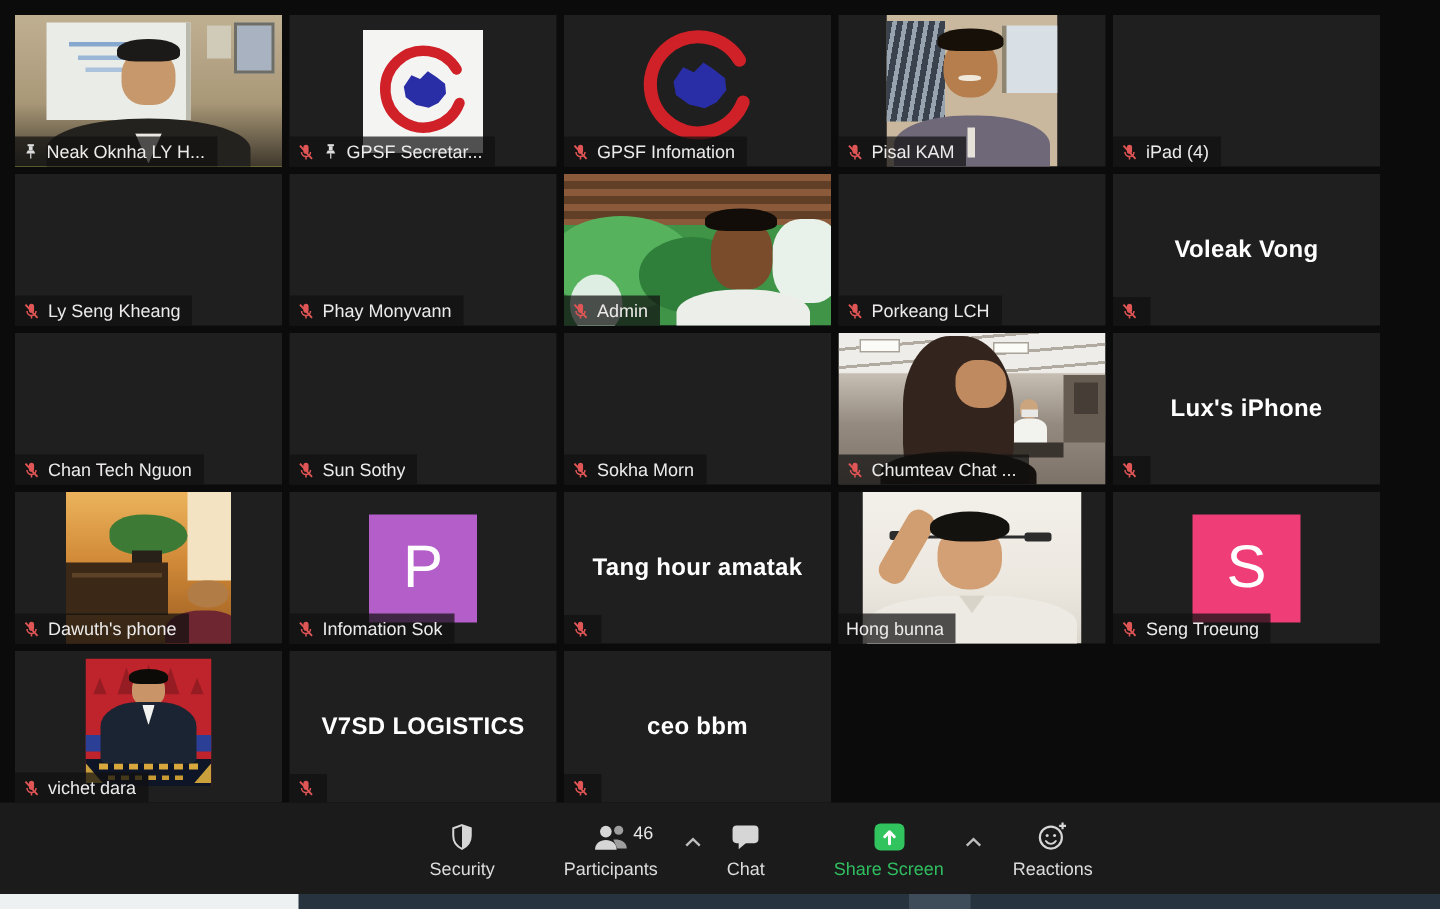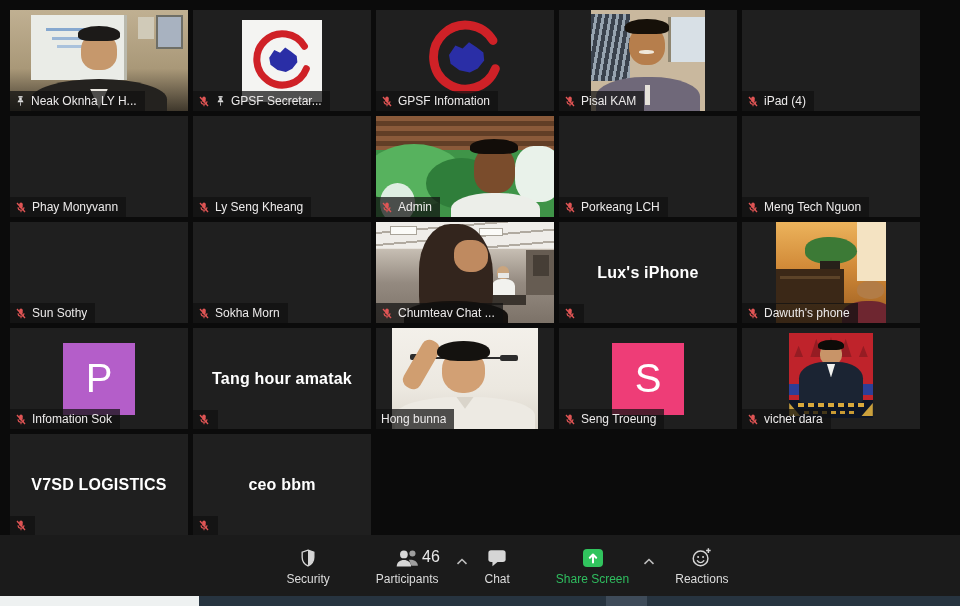--- a/index.html
+++ b/index.html
@@ -63,21 +63,21 @@
   .tb{
     position:relative;
     display:flex;flex-direction:column;align-items:center;gap:4px;
     background:none;border:none;padding:0;cursor:pointer;
     color:#dcdcdc;font-size:12px;font-family:"Liberation Sans",sans-serif;
   }
   .tb .ic{height:22px;display:flex;align-items:flex-end;}
   .tb.green{color:#2fbd5f;}
   .pcount{
     position:absolute;top:2px;left:calc(50% + 15px);
-    color:#e8e8e8;font-size:16px;
+    color:#e8e8e8;font-size:12px;
   }
   .chev{position:absolute;top:8px;}
   .chev.part{right:-30px;}
   .chev.share{right:-26px;}
   
   .strip{position:absolute;left:0;top:596px;width:960px;height:10px;background:#273440;}
   .strip-light{position:absolute;left:0;top:0;width:199px;height:10px;background:#eef1f1;}
   .strip-block{position:absolute;left:606px;top:0;width:41px;height:10px;background:#3e4b59;}
 </style>
 </head>
@@ -202,34 +202,34 @@
     <div class="tile">
       <div class="nameplate">
         <span class="mic">
           <svg width="12" height="13" viewBox="0 0 14 14">
             <rect x="5" y="1.2" width="4" height="7" rx="2" fill="#e05555"></rect>
             <path d="M3.5 6.8a3.5 3.5 0 0 0 7 0" stroke="#e05555" fill="none" stroke-width="1.2"></path>
             <line x1="7" y1="10.3" x2="7" y2="12.6" stroke="#e05555" stroke-width="1.2"></line>
             <line x1="2.3" y1="1.8" x2="11.7" y2="12.2" stroke="#e05555" stroke-width="1.5"></line>
           </svg>
         </span>
+        <span class="nm">Ly Seng Kheang</span>
+      </div>
+    </div>
+    <div class="tile">
+      <div class="nameplate">
+        <span class="mic">
+          <svg width="12" height="13" viewBox="0 0 14 14">
+            <rect x="5" y="1.2" width="4" height="7" rx="2" fill="#e05555"></rect>
+            <path d="M3.5 6.8a3.5 3.5 0 0 0 7 0" stroke="#e05555" fill="none" stroke-width="1.2"></path>
+            <line x1="7" y1="10.3" x2="7" y2="12.6" stroke="#e05555" stroke-width="1.2"></line>
+            <line x1="2.3" y1="1.8" x2="11.7" y2="12.2" stroke="#e05555" stroke-width="1.5"></line>
+          </svg>
+        </span>
         <span class="nm">Phay Monyvann</span>
-      </div>
-    </div>
-    <div class="tile">
-      <div class="nameplate">
-        <span class="mic">
-          <svg width="12" height="13" viewBox="0 0 14 14">
-            <rect x="5" y="1.2" width="4" height="7" rx="2" fill="#e05555"></rect>
-            <path d="M3.5 6.8a3.5 3.5 0 0 0 7 0" stroke="#e05555" fill="none" stroke-width="1.2"></path>
-            <line x1="7" y1="10.3" x2="7" y2="12.6" stroke="#e05555" stroke-width="1.2"></line>
-            <line x1="2.3" y1="1.8" x2="11.7" y2="12.2" stroke="#e05555" stroke-width="1.5"></line>
-          </svg>
-        </span>
-        <span class="nm">Ly Seng Kheang</span>
       </div>
     </div>
     <div class="tile">
       <div class="video">
         <div style="position:absolute;inset:0;background:#3f9448"></div>
         <div style="position:absolute;left:0;top:0;width:100%;height:34%;background:repeating-linear-gradient(180deg,#8a5a3a 0 5px,#613e26 5px 10px)"></div>
         <div style="position:absolute;left:-6%;top:28%;width:55%;height:62%;background:#57b25e;border-radius:50%"></div>
         <div style="position:absolute;left:28%;top:42%;width:40%;height:50%;background:#2f7e3a;border-radius:50%"></div>
         <div style="position:absolute;right:-4%;top:30%;width:26%;height:55%;background:#e9f2ea;border-radius:40%"></div>
         <div style="position:absolute;left:2%;bottom:-6%;width:20%;height:40%;background:#dfeee2;border-radius:50%"></div>
@@ -256,30 +256,43 @@
             <rect x="5" y="1.2" width="4" height="7" rx="2" fill="#e05555"></rect>
             <path d="M3.5 6.8a3.5 3.5 0 0 0 7 0" stroke="#e05555" fill="none" stroke-width="1.2"></path>
             <line x1="7" y1="10.3" x2="7" y2="12.6" stroke="#e05555" stroke-width="1.2"></line>
             <line x1="2.3" y1="1.8" x2="11.7" y2="12.2" stroke="#e05555" stroke-width="1.5"></line>
           </svg>
         </span>
         <span class="nm">Porkeang LCH</span>
       </div>
     </div>
     <div class="tile">
-      <div class="nameplate">
-        <span class="mic">
-          <svg width="12" height="13" viewBox="0 0 14 14">
-            <rect x="5" y="1.2" width="4" height="7" rx="2" fill="#e05555"></rect>
-            <path d="M3.5 6.8a3.5 3.5 0 0 0 7 0" stroke="#e05555" fill="none" stroke-width="1.2"></path>
-            <line x1="7" y1="10.3" x2="7" y2="12.6" stroke="#e05555" stroke-width="1.2"></line>
-            <line x1="2.3" y1="1.8" x2="11.7" y2="12.2" stroke="#e05555" stroke-width="1.5"></line>
-          </svg>
-        </span>
-        <span class="nm">Meng Tech Nguon</span>
+      <div class="center-name">Voleak Vong</div>
+      <div class="nameplate">
+        <span class="mic">
+          <svg width="12" height="13" viewBox="0 0 14 14">
+            <rect x="5" y="1.2" width="4" height="7" rx="2" fill="#e05555"></rect>
+            <path d="M3.5 6.8a3.5 3.5 0 0 0 7 0" stroke="#e05555" fill="none" stroke-width="1.2"></path>
+            <line x1="7" y1="10.3" x2="7" y2="12.6" stroke="#e05555" stroke-width="1.2"></line>
+            <line x1="2.3" y1="1.8" x2="11.7" y2="12.2" stroke="#e05555" stroke-width="1.5"></line>
+          </svg>
+        </span>
+      </div>
+    </div>
+    <div class="tile">
+      <div class="nameplate">
+        <span class="mic">
+          <svg width="12" height="13" viewBox="0 0 14 14">
+            <rect x="5" y="1.2" width="4" height="7" rx="2" fill="#e05555"></rect>
+            <path d="M3.5 6.8a3.5 3.5 0 0 0 7 0" stroke="#e05555" fill="none" stroke-width="1.2"></path>
+            <line x1="7" y1="10.3" x2="7" y2="12.6" stroke="#e05555" stroke-width="1.2"></line>
+            <line x1="2.3" y1="1.8" x2="11.7" y2="12.2" stroke="#e05555" stroke-width="1.5"></line>
+          </svg>
+        </span>
+        <span class="nm">Chan Tech Nguon</span>
       </div>
     </div>
     <div class="tile">
       <div class="nameplate">
         <span class="mic">
           <svg width="12" height="13" viewBox="0 0 14 14">
             <rect x="5" y="1.2" width="4" height="7" rx="2" fill="#e05555"></rect>
             <path d="M3.5 6.8a3.5 3.5 0 0 0 7 0" stroke="#e05555" fill="none" stroke-width="1.2"></path>
             <line x1="7" y1="10.3" x2="7" y2="12.6" stroke="#e05555" stroke-width="1.2"></line>
             <line x1="2.3" y1="1.8" x2="11.7" y2="12.2" stroke="#e05555" stroke-width="1.5"></line>

